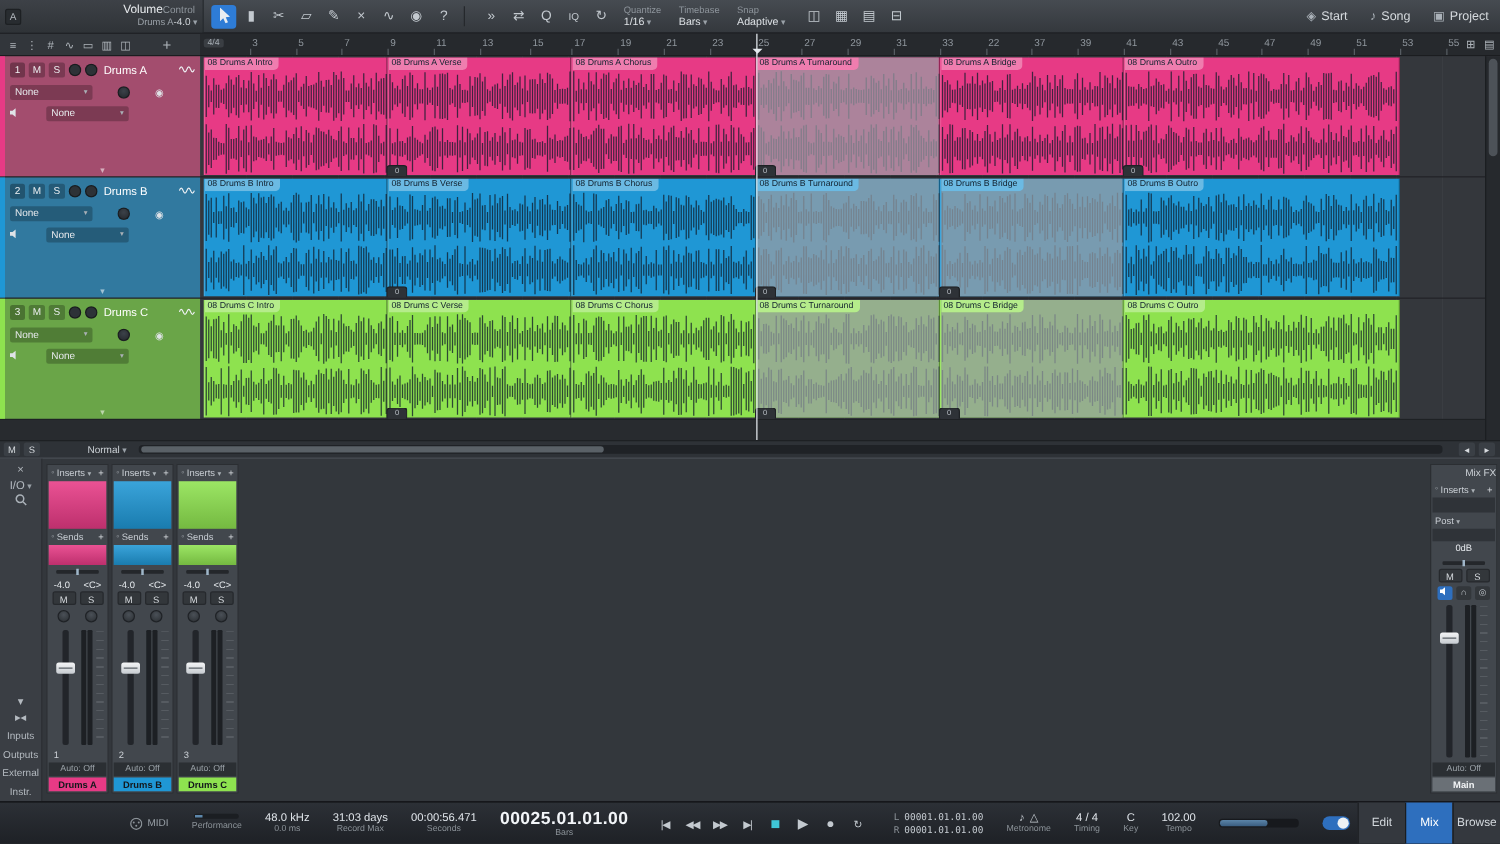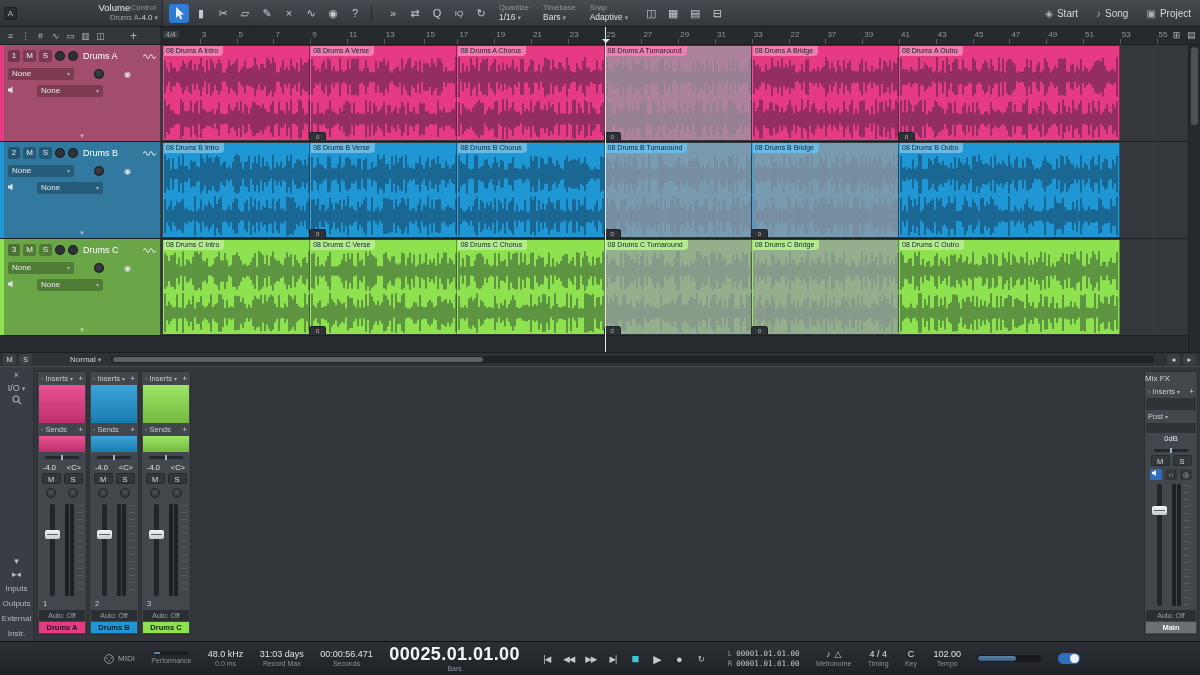--- a/index.html
+++ b/index.html
@@ -144,32 +144,32 @@
   .fmeter i{flex:1;background:#1d2024;border-radius:1px}
   .fticks{position:absolute;left:39px;top:4px;bottom:4px;width:6px;
     background:repeating-linear-gradient(to bottom,#565b61 0 1px,transparent 1px 7px)}
   .snum{height:10px;line-height:10px;padding-left:5px;font-size:7.5px;color:#cdd2d7;flex:none}
   .sauto{height:11px;background:#2b2f33;text-align:center;font-size:7px;line-height:11px;
     color:#9aa1a7;margin:1px 1px 0;flex:none}
   .sname{height:11px;text-align:center;font-size:7.5px;line-height:11px;color:#14181c;
     font-weight:bold;margin:1px;flex:none}
   #master{position:absolute;right:2px;top:4px;width:54px}
   #master .strip{width:54px}
-  #master .mtitle{height:13px;text-align:left;font-size:8px;line-height:13px;color:#ced3d8;flex:none}
+  #master .mtitle{height:13px;text-align:right;font-size:8px;line-height:13px;color:#ced3d8;flex:none}
   #master .sname{background:#6a7076;color:#f2f4f6}
 
   
   #transport{position:absolute;left:0;top:641px;width:1200px;height:34px;
     background:linear-gradient(#2c3036,#1e2126);border-top:1px solid #0f1113}
   #tpmain{position:absolute;left:104px;right:120px;top:0;bottom:0;display:flex;
     align-items:center;justify-content:space-between}
   .tp2{display:flex;flex-direction:column;align-items:center;line-height:1.2}
   .tp2 .v{font-size:9px;color:#dfe4e9;white-space:nowrap}
   .tp2 .l{font-size:7px;color:#8b9298;white-space:nowrap}
-  .tp2.big .v{font-size:18px;font-weight:bold;color:#f2f5f8;letter-spacing:.4px}
+  .tp2.big .v{font-size:14px;font-weight:bold;color:#f2f5f8;letter-spacing:.4px}
   #midiblk{display:flex;align-items:center;gap:4px;font-size:8px;color:#9aa1a8}
   #perfbar{width:36px;height:4px;background:#1b1e22;border-radius:2px;position:relative;margin-bottom:2px}
   #perfbar::after{content:"";position:absolute;left:1px;top:1px;width:6px;height:2px;background:#5d87ab}
   #tpbtns{display:flex;align-items:center;gap:1px}
   .tpb{min-width:21px;height:18px;color:#c3c9cf;font-size:8.5px;line-height:18px;text-align:center;
     border-radius:3px;letter-spacing:-1px}
   .tpb.stop{color:var(--teal);font-size:13px}
   .tpb.play{font-size:11px}
   .tpb.rec{font-size:11px}
   .lrblock{display:flex;flex-direction:column;justify-content:center;gap:1px;
@@ -846,15 +846,20 @@
         <span class="v">C</span>
         <span class="l">Key</span>
       </div>
       <div class="tp2">
         <span class="v">102.00</span>
         <span class="l">Tempo</span>
       </div>
       <div id="tslider"></div>
       <div id="tpill"></div>
     </div>
+    <div id="tptabs">
+        <div class="tab">Edit</div>
+        <div class="tab active">Mix</div>
+        <div class="tab">Browse</div>
+      </div>
   </div>
 
 </div>
 
 </body></html>

